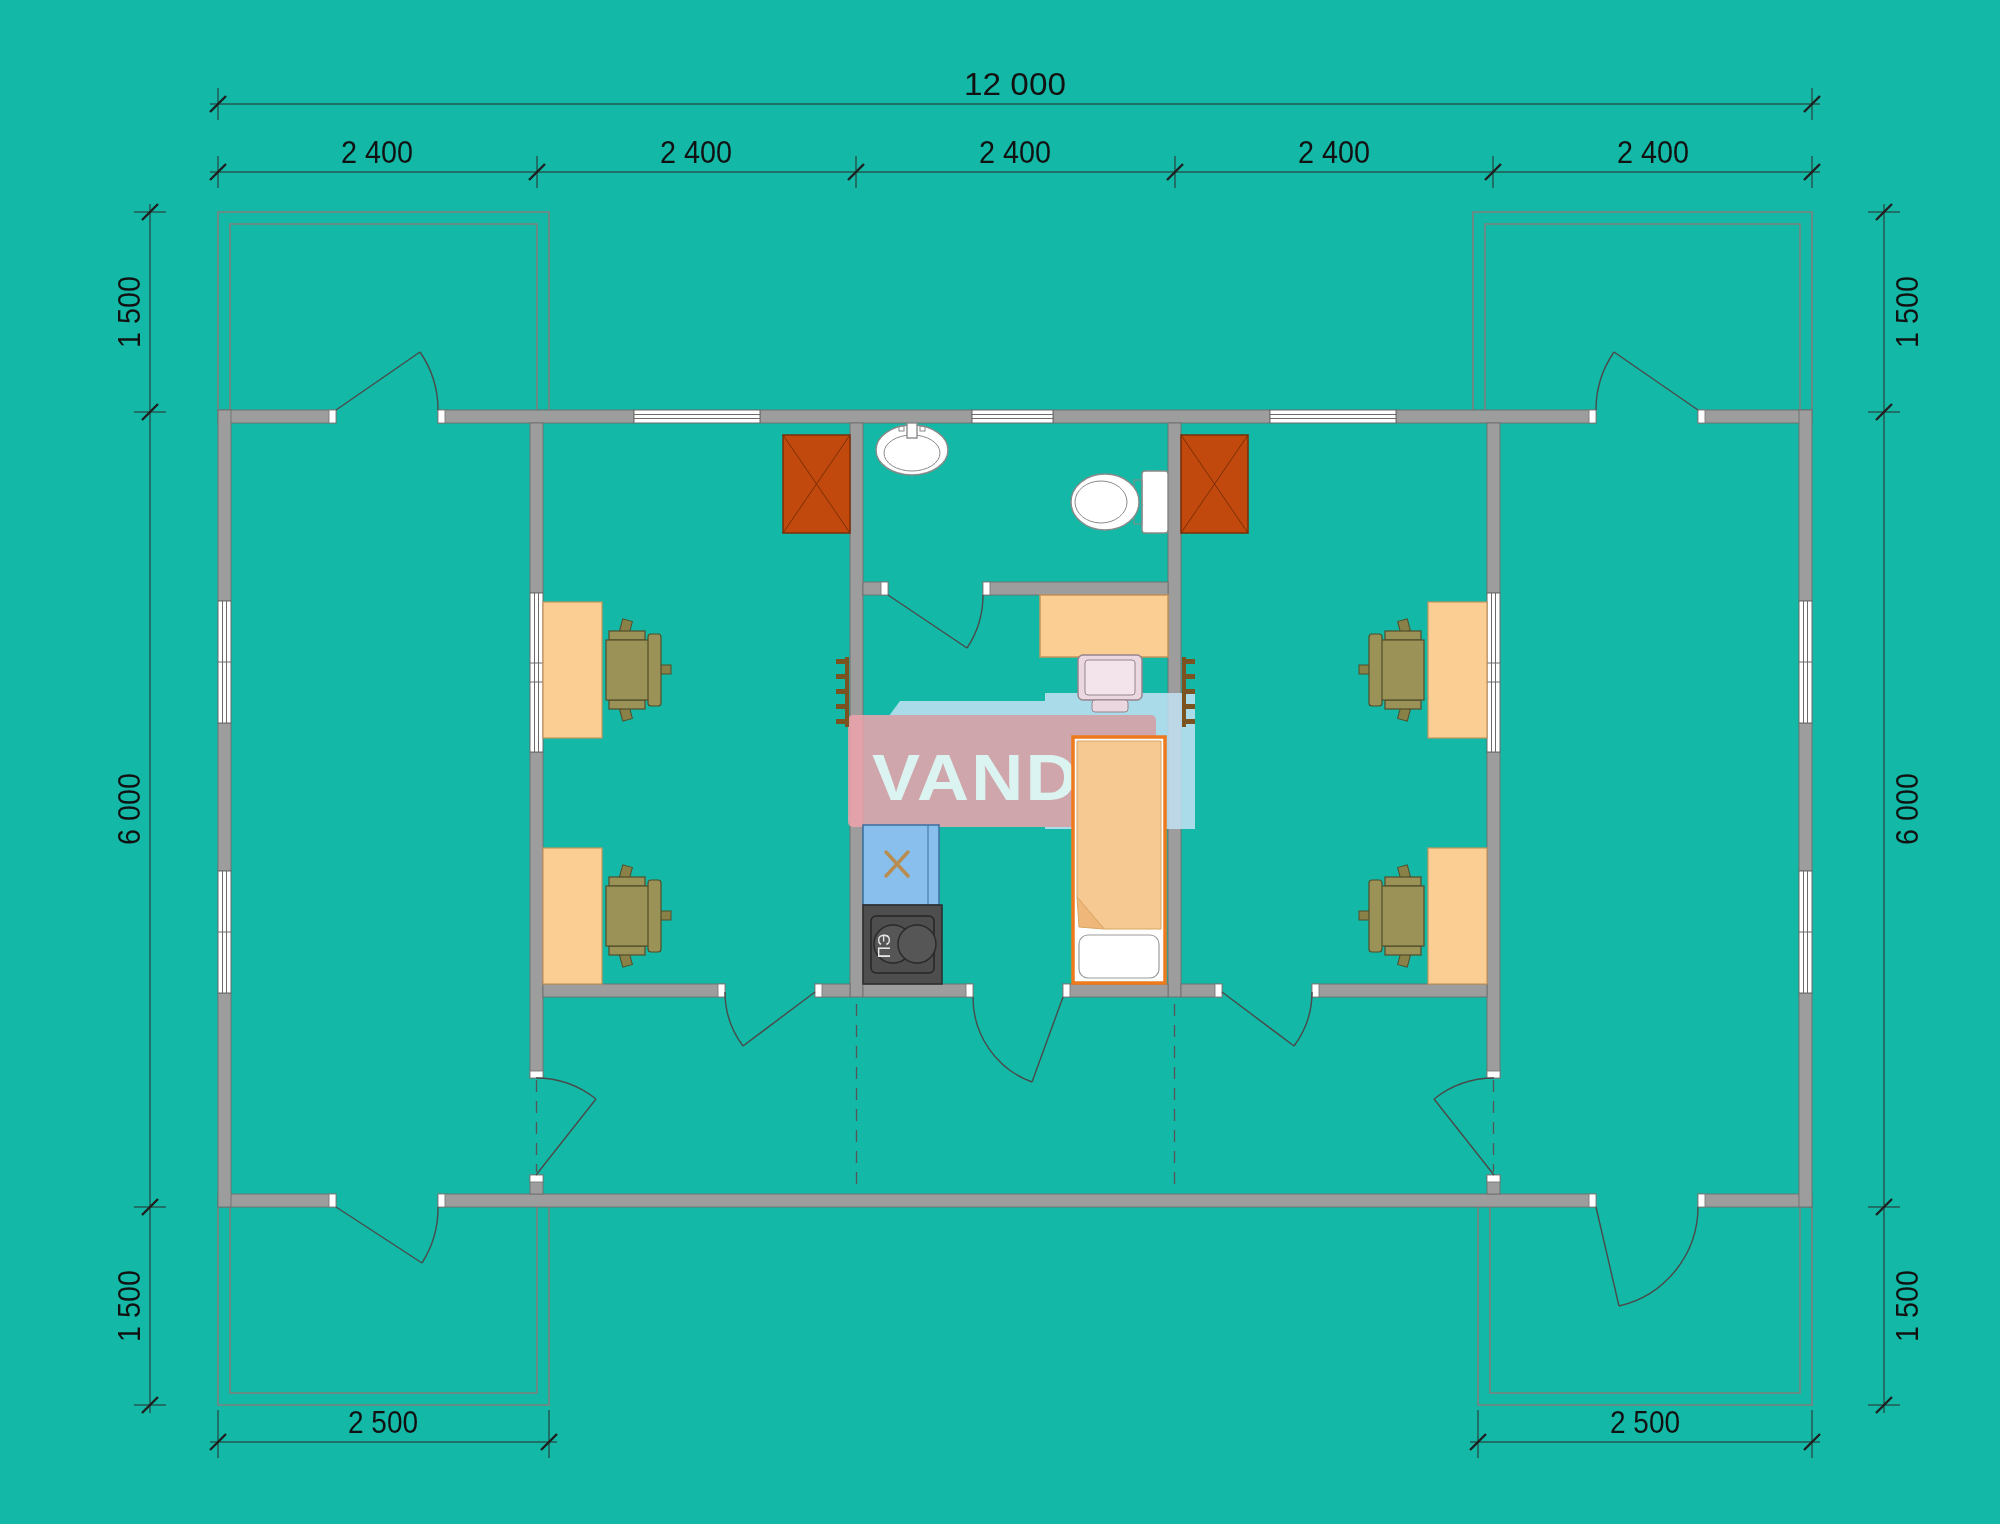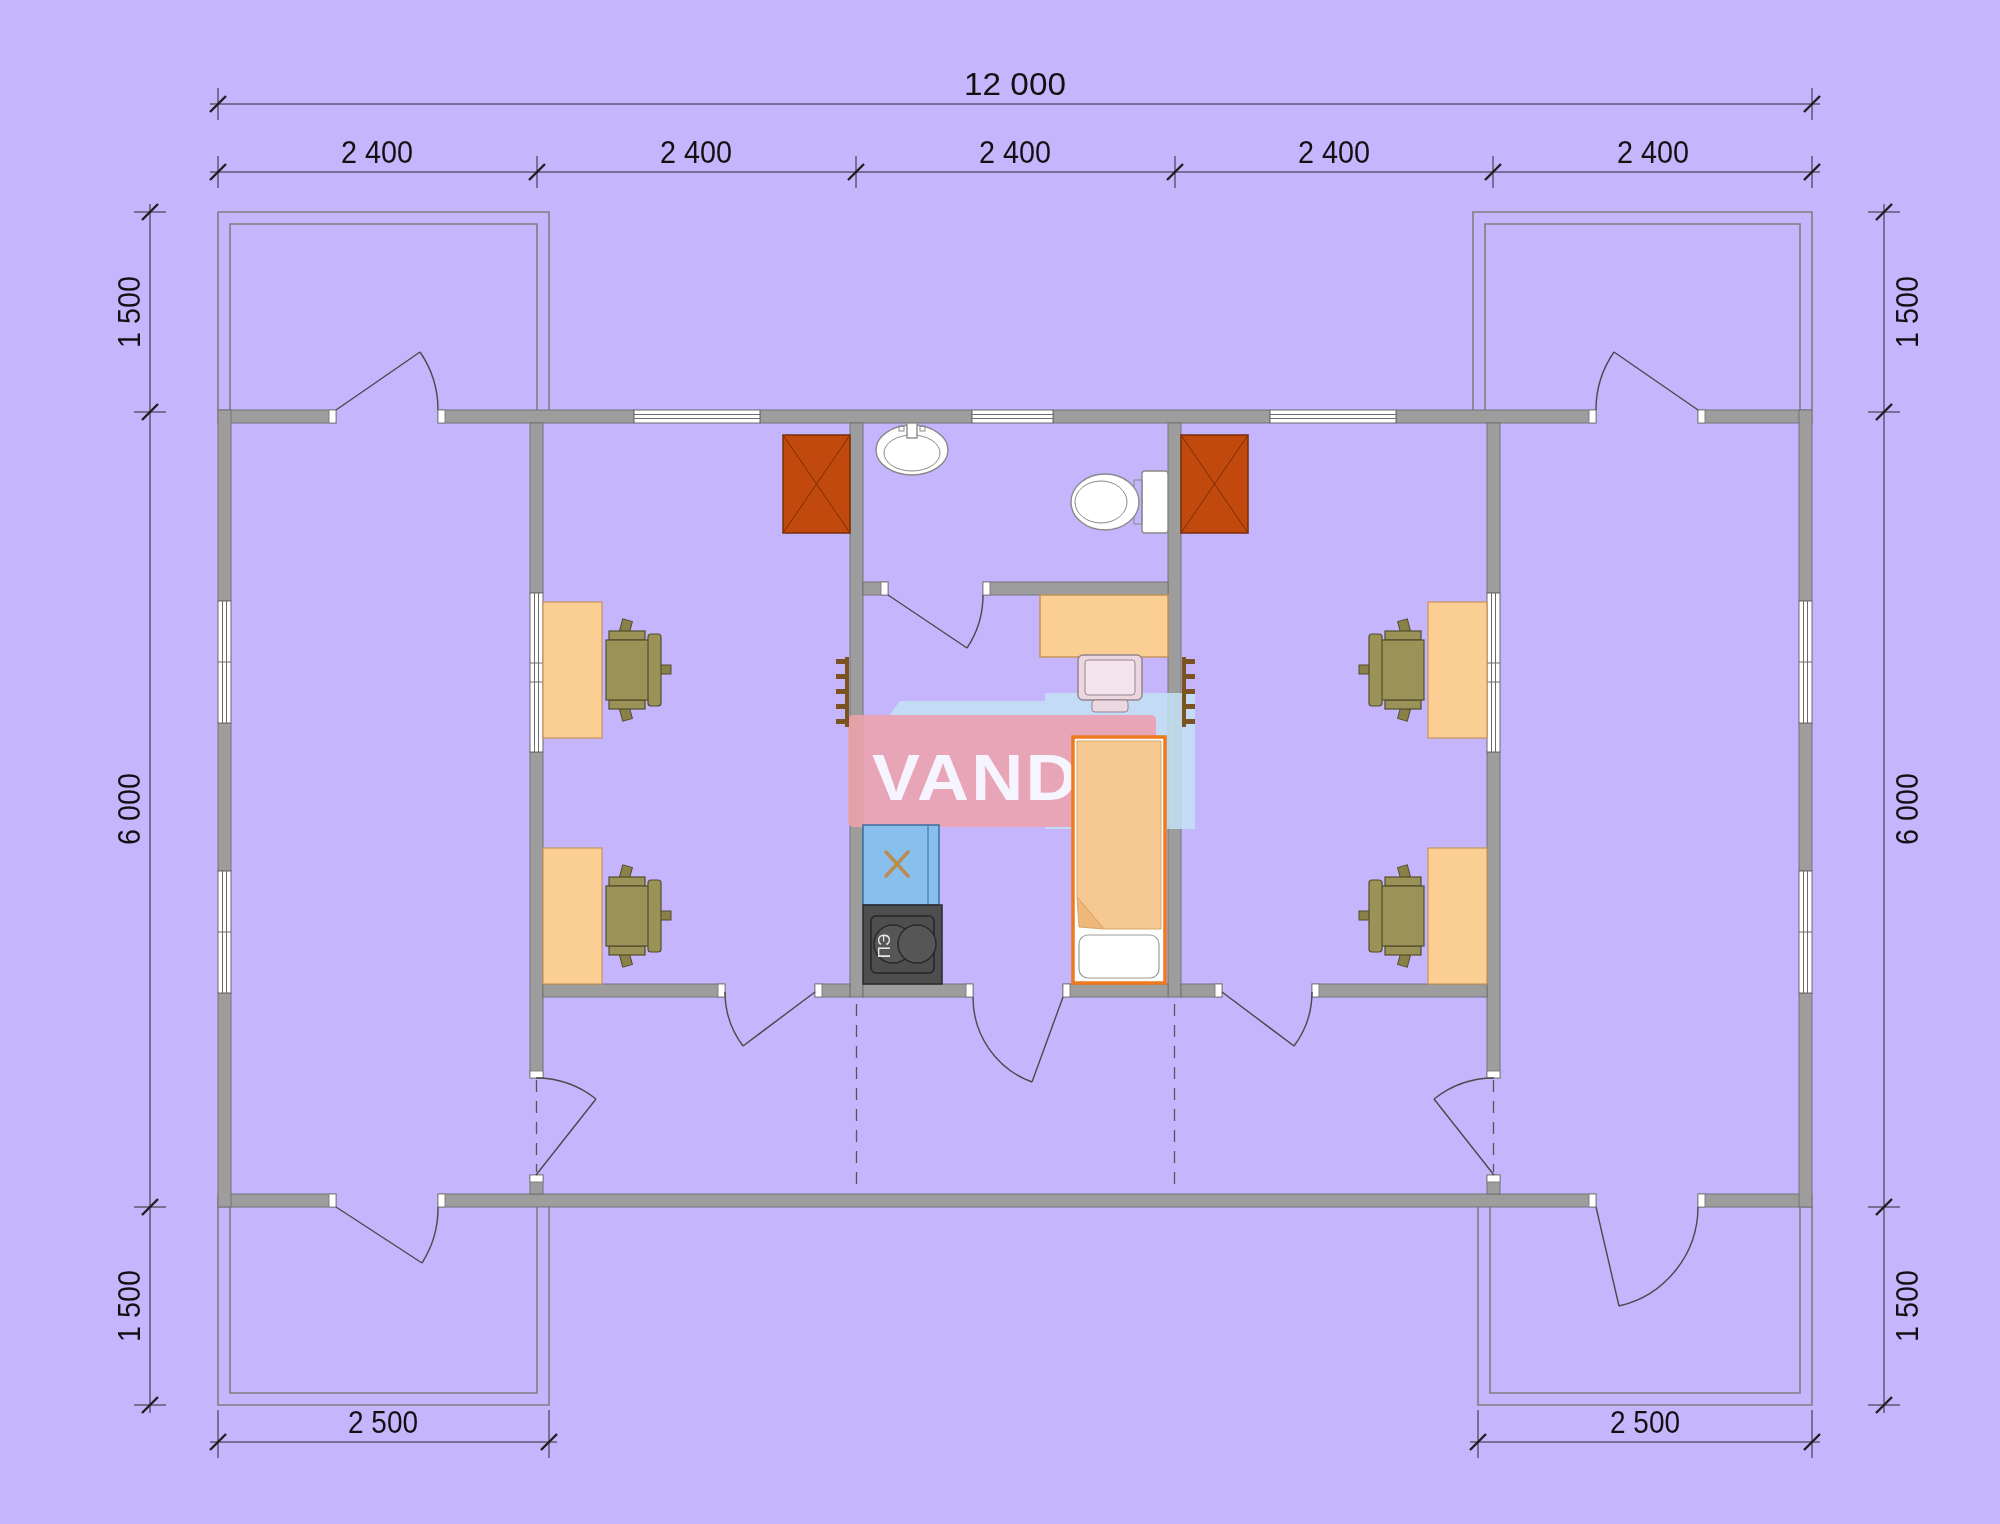--- a/index.html
+++ b/index.html
@@ -1,16 +1,16 @@
 <!DOCTYPE html>
 <html><head>
 <meta charset="utf-8">
 <style>
   html,body{margin:0;padding:0;background:#ffffff;}
-  .page{position:relative;width:2000px;height:1524px;background:#c4b5fd;overflow:hidden;
+  .page{position:relative;width:2000px;height:1524px;background:#14b8a6;overflow:hidden;
         font-family:"Liberation Sans","DejaVu Sans",sans-serif;}
   svg{position:absolute;left:0;top:0;}
   .dim-line{stroke:#2b2b2b;stroke-width:1;fill:none;}
   .dim-ext{stroke:#2b2b2b;stroke-width:1;fill:none;}
   .dim-tick{stroke:#1f1f1f;stroke-width:2.4;fill:none;}
   .dim-text{fill:#111;font-size:31px;letter-spacing:0px;}
   .wall{fill:#9D9D9D;stroke:#6F6F6F;stroke-width:0.9;}
   .jamb{fill:#ffffff;stroke:#7b7b7b;stroke-width:0.9;}
   .win{fill:#ffffff;stroke:#6a6a6a;stroke-width:1;}
   .winline{stroke:#6a6a6a;stroke-width:1;fill:none;}

